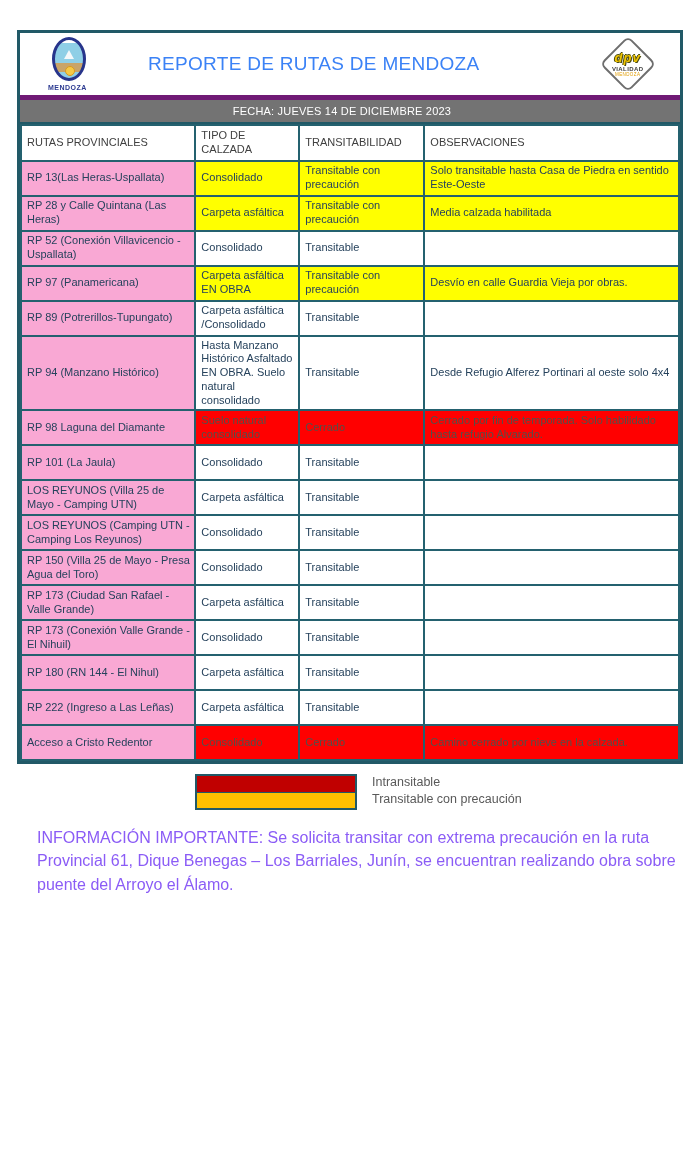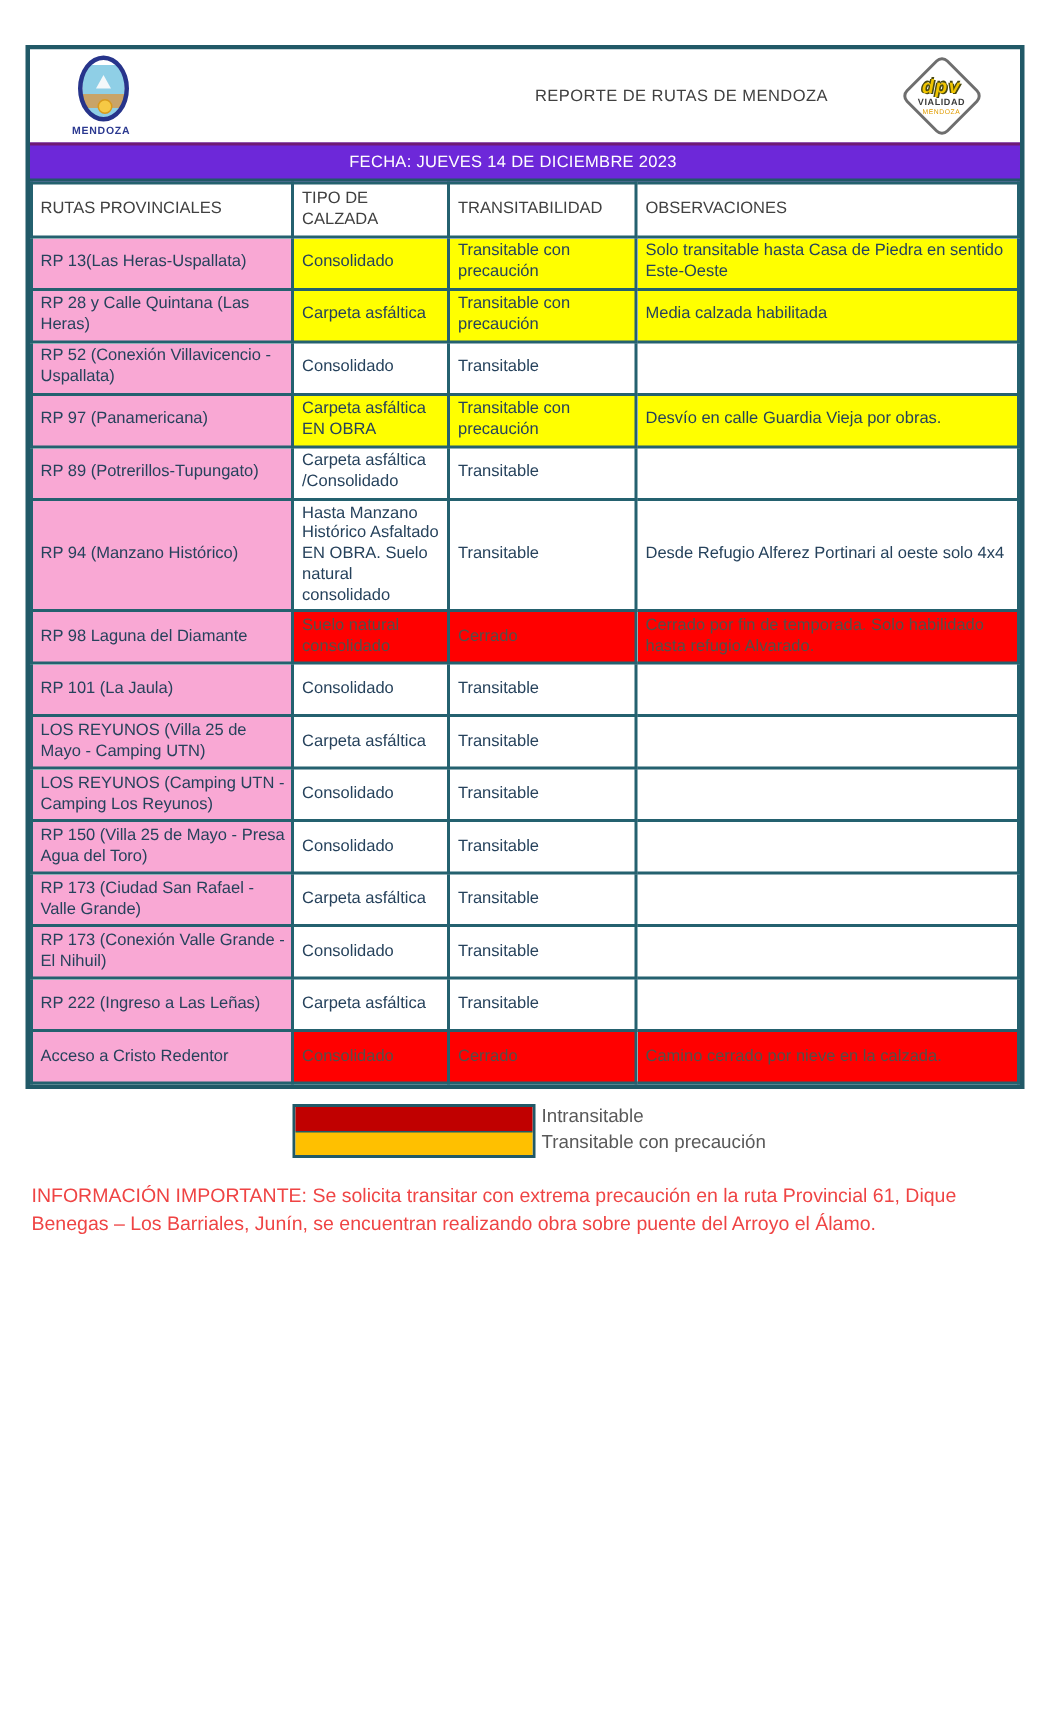--- a/index.html
+++ b/index.html
@@ -38,44 +38,44 @@
   .seal::after { 
     content: ""; position: absolute; left: 10px; bottom: 2px;
     width: 8px; height: 8px; border-radius: 50%;
     background: #f6c945; border: 1px solid #d89a1e;
   }
   .seal-caption {
     font-size: 7px; font-weight: bold; color: #2b3990;
     letter-spacing: 0.5px; margin: 3px 0 0 10px;
   }
   .brand-title {
-    flex: 1; text-align: right;
-    font-size: 11px; color: #404040; letter-spacing: 0.3px;
+    flex: 1; text-align: left;
+    font-size: 19px; color: #3b82f6; letter-spacing: 0.3px;
   }
   .brand-right { width: 110px; display: flex; justify-content: flex-end; padding-right: 6px; }
   .diamond {
     width: 40px; height: 40px; margin-right: 8px;
     border: 2px solid #6e6e6e; border-radius: 6px;
     transform: rotate(45deg);
     background: #ffffff;
     display: flex; align-items: center; justify-content: center;
   }
   .diamond-inner { transform: rotate(-45deg); text-align: center; line-height: 1; }
   .dpv-script {
     font-size: 13px; font-weight: bold; font-style: italic;
     color: #f0c400;
     text-shadow: -1px 0 0 #4a4a10, 1px 1px 0 #4a4a10, 0 -1px 0 #4a4a10;
     letter-spacing: 1px;
   }
   .dpv-line1 { font-size: 6px; font-weight: bold; color: #3c3c3c; margin-top: 2px; letter-spacing: 0.4px; }
   .dpv-line2 { font-size: 4.5px; color: #e09c00; margin-top: 1px; letter-spacing: 0.4px; }
 
   .date-bar {
-    background: #6d28d9;
-    border-top: 2px solid #701a75;
+    background: #737373;
+    border-top: 5px solid #701a75;
     border-bottom: 2px solid #215967;
     color: #ffffff;
     text-align: center;
     font-size: 11px;
     padding: 5px 16px 5px 0;
     letter-spacing: 0.2px;
   }
 
   table.routes { width: 100%; border-collapse: collapse; table-layout: fixed; }
   table.routes col.c1 { width: 26.5%; }
@@ -95,32 +95,32 @@
     background: #ffffff; color: #404040; font-weight: normal;
     height: 21px; padding-top: 3px; padding-bottom: 3px;
   }
   table.routes td { height: 35px; color: #26425c; }
   table.routes td:first-child { background: #f9a8d4; }
   tr.hl-yellow td:nth-child(n+2) { background: #ffff00; }
   tr.hl-red td:nth-child(n+2) { background: #ff0000; color: #53504a; }
   tr.hl-white td:nth-child(n+2) { background: #ffffff; }
 
   
-  .legend { display: flex; margin: 10px 0 0 178px; }
+  .legend { display: flex; margin: 10px 0 0 178px; gap: 11px; }
   .legend-box { border: 2px solid #215967; width: 162px; }
   .legend-swatch { height: 16px; }
   .legend-swatch + .legend-swatch { border-top: 1px solid #215967; }
   .legend-labels { margin-left: 4px; font-size: 12.5px; color: #595959; }
   .legend-labels div { height: 17px; line-height: 17px; }
 
   
   .footer-note {
-    margin: 16px 4px 0 4px;
-    font-size: 13px;
-    color: #ef4444;
+    margin: 16px 4px 0 20px;
+    font-size: 16px;
+    color: #8b5cf6;
     line-height: 1.45;
   }
 </style>
 </head>
 <body>
 
 <div class="sheet">
   <div class="frame">
 
     <div class="brand-row">
@@ -230,20 +230,26 @@
             <td>Transitable</td>
             <td></td>
           </tr>
           <tr class="hl-white">
             <td>RP 173  (Conexión Valle Grande - El Nihuil)</td>
             <td>Consolidado</td>
             <td>Transitable</td>
             <td></td>
           </tr>
           <tr class="hl-white">
+            <td>RP 180 (RN 144  - El Nihul)</td>
+            <td>Carpeta asfáltica</td>
+            <td>Transitable</td>
+            <td></td>
+          </tr>
+          <tr class="hl-white">
             <td>RP 222 (Ingreso a Las Leñas)</td>
             <td>Carpeta asfáltica</td>
             <td>Transitable</td>
             <td></td>
           </tr>
           <tr class="hl-red">
             <td>Acceso a Cristo Redentor</td>
             <td>Consolidado</td>
             <td>Cerrado</td>
             <td>Camino cerrado por nieve en la calzada.</td>

